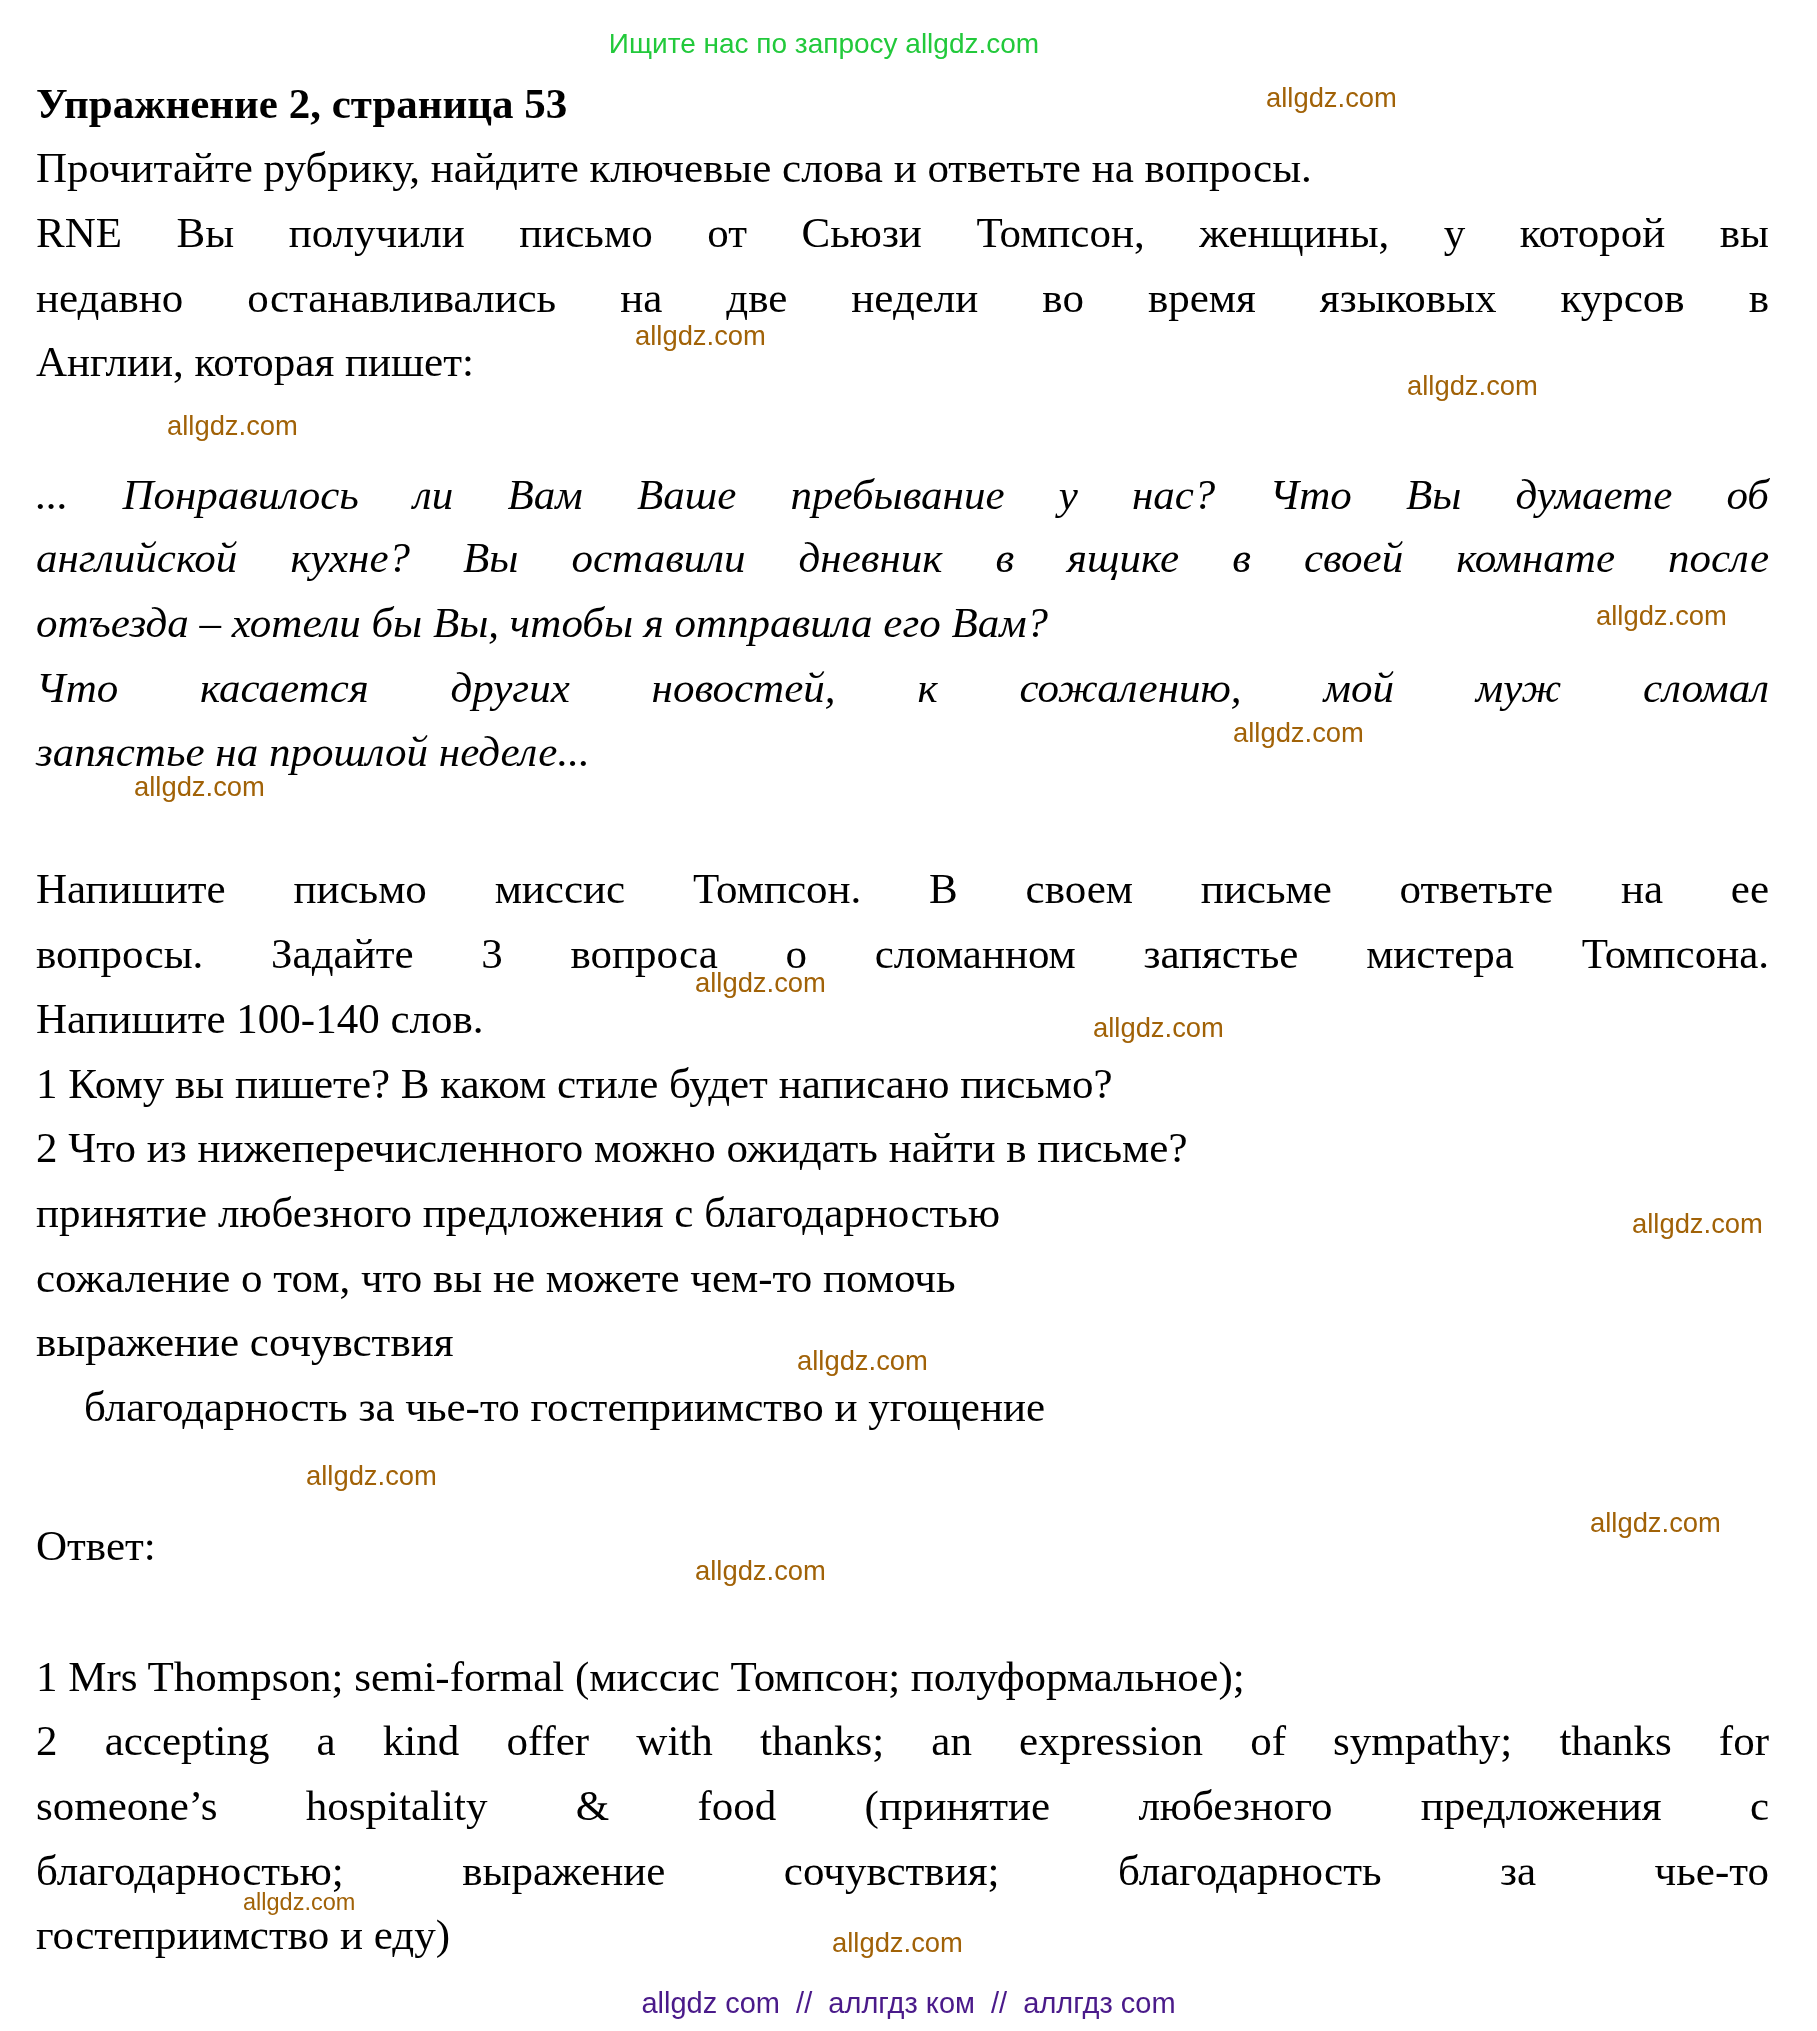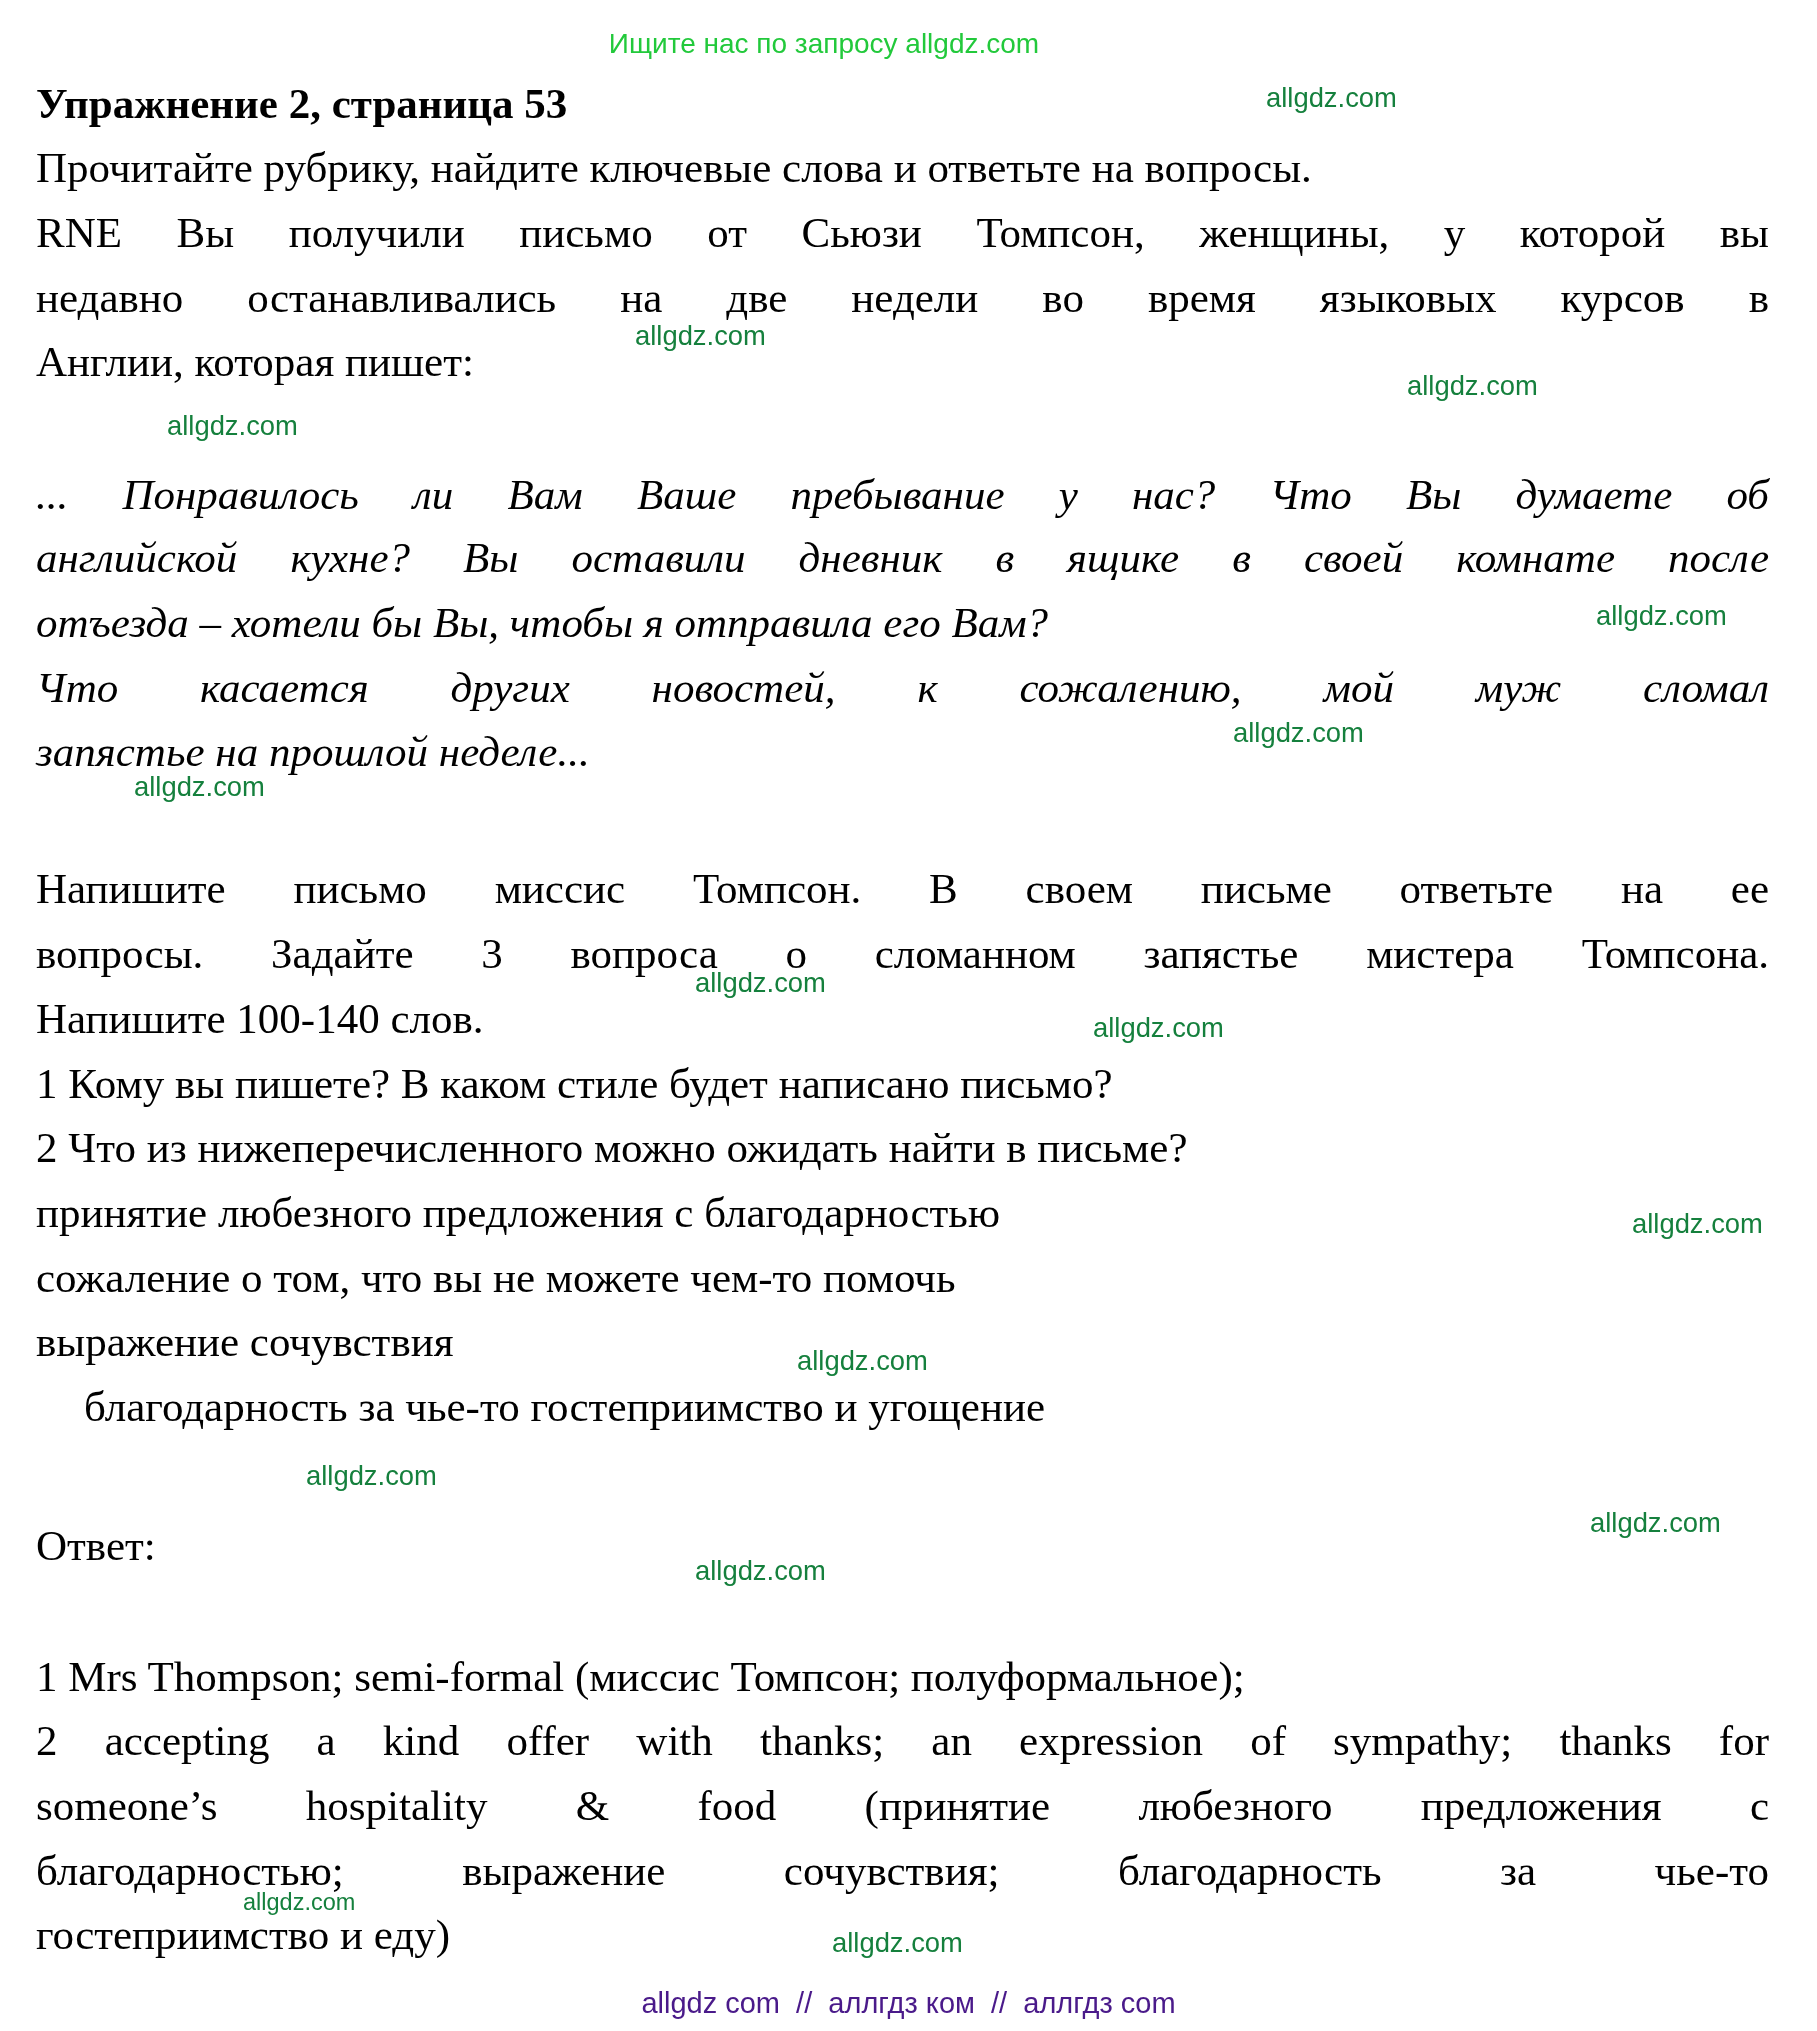--- a/index.html
+++ b/index.html
@@ -57,21 +57,21 @@
       font-weight: bold;
     }
     .italic {
       font-style: italic;
     }
     .wm {
       position: absolute;
       font-family: "Liberation Sans", "DejaVu Sans", sans-serif;
       font-size: 27.4px;
       line-height: 31px;
-      color: #15803d;
+      color: #a16207;
       white-space: nowrap;
     }
   </style>
 </head>
 <body>
 
 <div class="top-banner">Ищите нас по запросу allgdz.com</div>
 
 <div>
 

